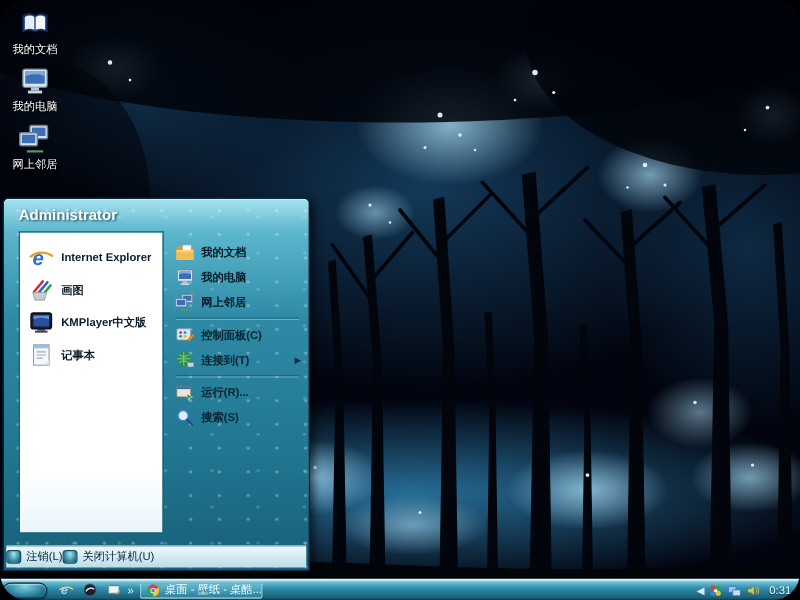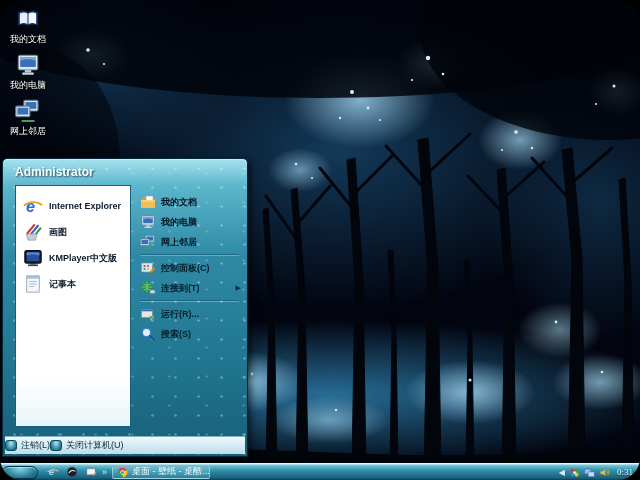--- a/index.html
+++ b/index.html
@@ -61,21 +61,21 @@
   .chev{color:#dbf3f9;font-size:9px;margin:0 3px 0 5px;cursor:default;}
   .taskbtn{display:flex;align-items:flex-end;gap:4px;height:13px;margin-left:2px;padding:0 6px 0 4px;
     background:linear-gradient(#66bcd0,#2a7f9b);border:1px solid rgba(225,247,252,.45);border-radius:2px;
     color:#f4fcfe;font-size:9px;white-space:nowrap;max-width:98px;overflow:hidden;cursor:default;}
   .taskbtn .qicon{width:11px;height:11px;flex:0 0 11px;}
   .taskbtn .qicon svg{width:11px;height:11px;display:block;}
   .tray{margin-left:auto;display:flex;align-items:center;gap:4px;padding-right:7px;}
   .tray .collapse{color:#d5eef5;font-size:8px;cursor:default;}
   .tray .ticon{width:11px;height:11px;cursor:default;}
   .tray .ticon svg{width:11px;height:11px;display:block;}
-  .clock{color:#eefafd;font-size:9px;margin-left:3px;text-shadow:0 1px 1px rgba(0,30,45,.7);cursor:default;font-family:Liberation Serif, serif;}
+  .clock{color:#eefafd;font-size:9px;margin-left:3px;text-shadow:0 1px 1px rgba(0,30,45,.7);cursor:default;}
 </style>
 </head>
 <body>
 
 <div class="screen">
 
   <svg class="wallpaper" viewBox="0 0 640 480" preserveAspectRatio="none">
     <defs>
       <radialGradient id="gBright">
           <stop offset="0" stop-color="#a8dcf6" stop-opacity=".95"></stop>

